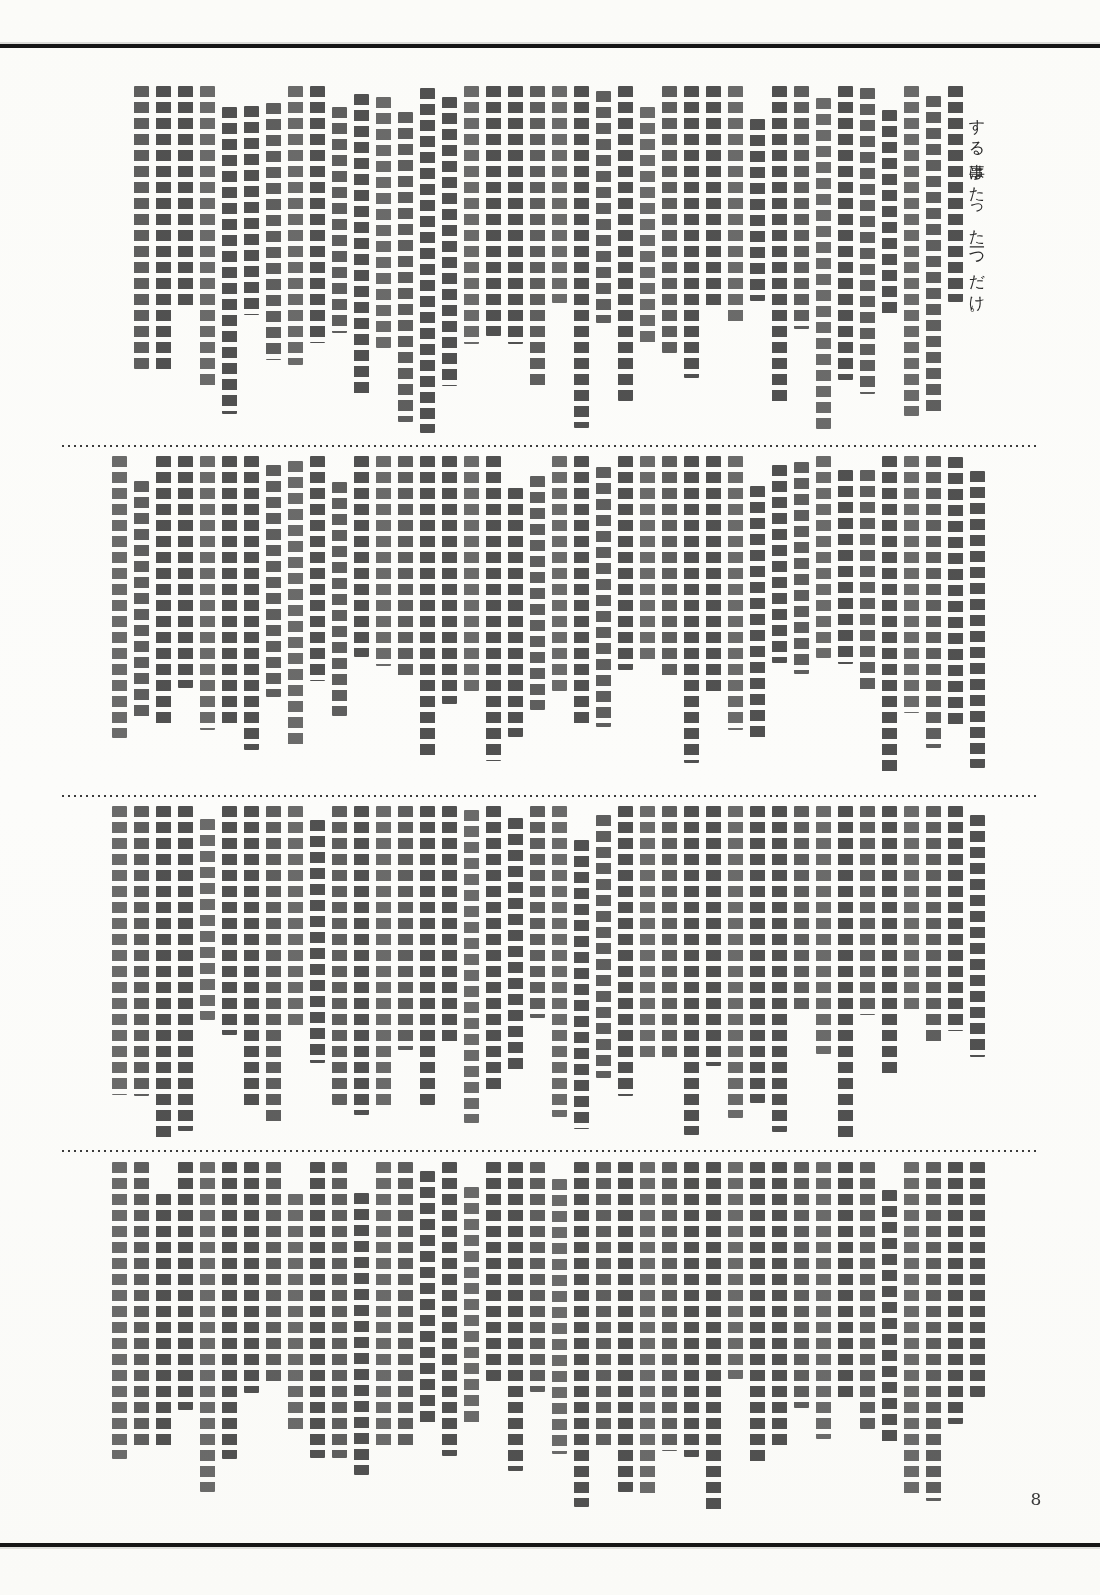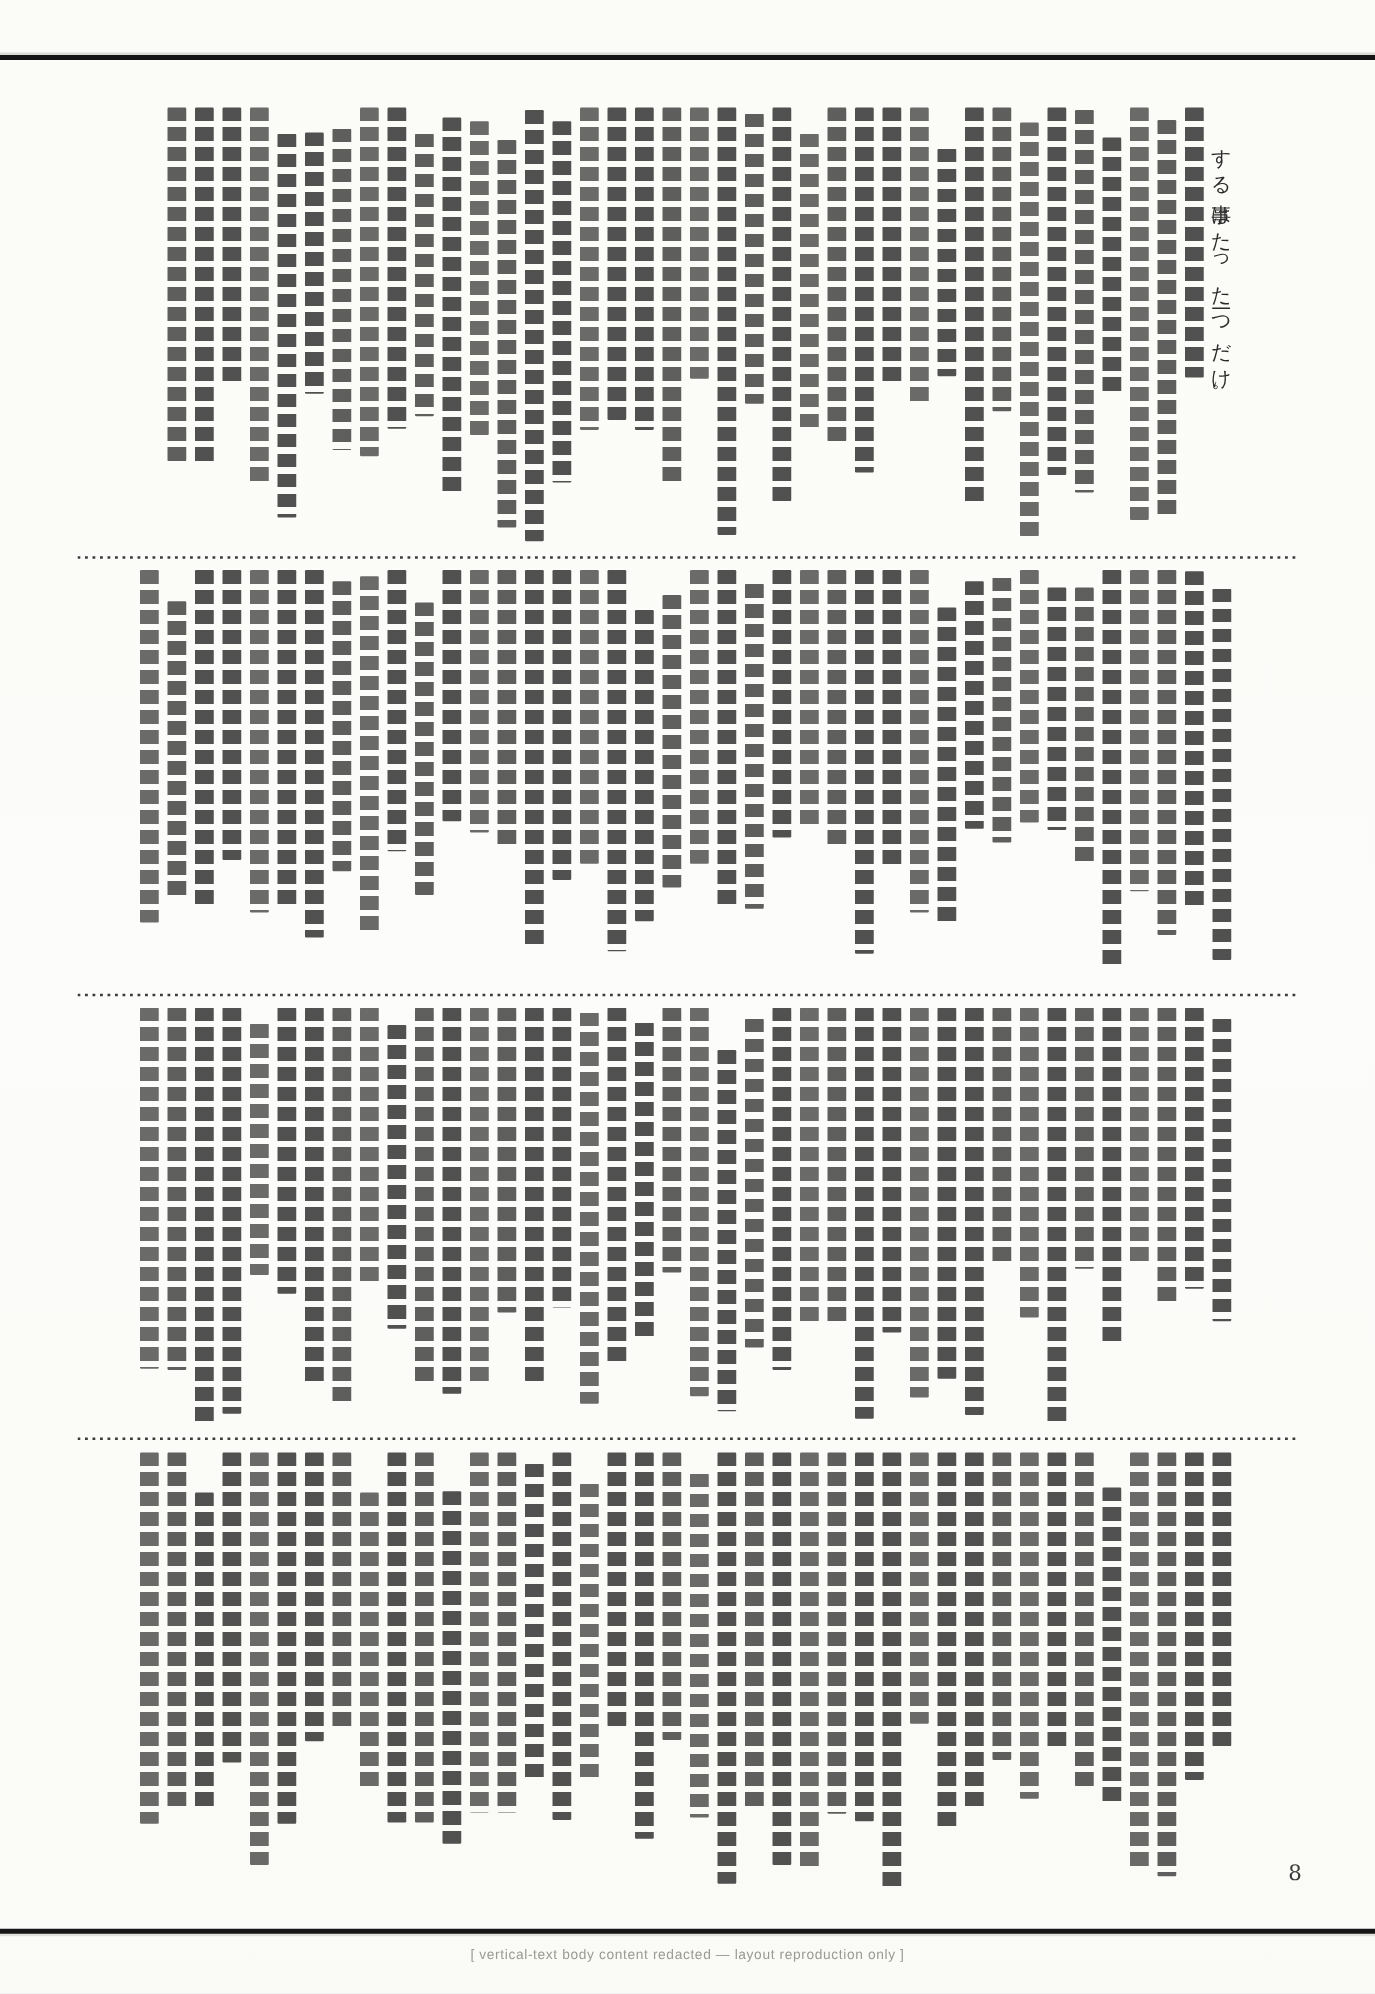--- a/index.html
+++ b/index.html
@@ -232,15 +232,14 @@
       <div class="col redacted" style="margin-top: 0px; height: 248px;"></div>
       <div class="col redacted" style="margin-top: 32px; height: 255px;"></div>
       <div class="col redacted" style="margin-top: 0px; height: 286px;"></div>
       <div class="col redacted" style="margin-top: 0px; height: 297px;"></div>
     </div>
 
   <div class="page-number">8</div>
 
   <div class="rule bottom"></div>
 
-  <div class="redaction-note">[ vertical-text body content redacted — layout reproduction only ]</div>
 
 </div>
 
 </body></html>

